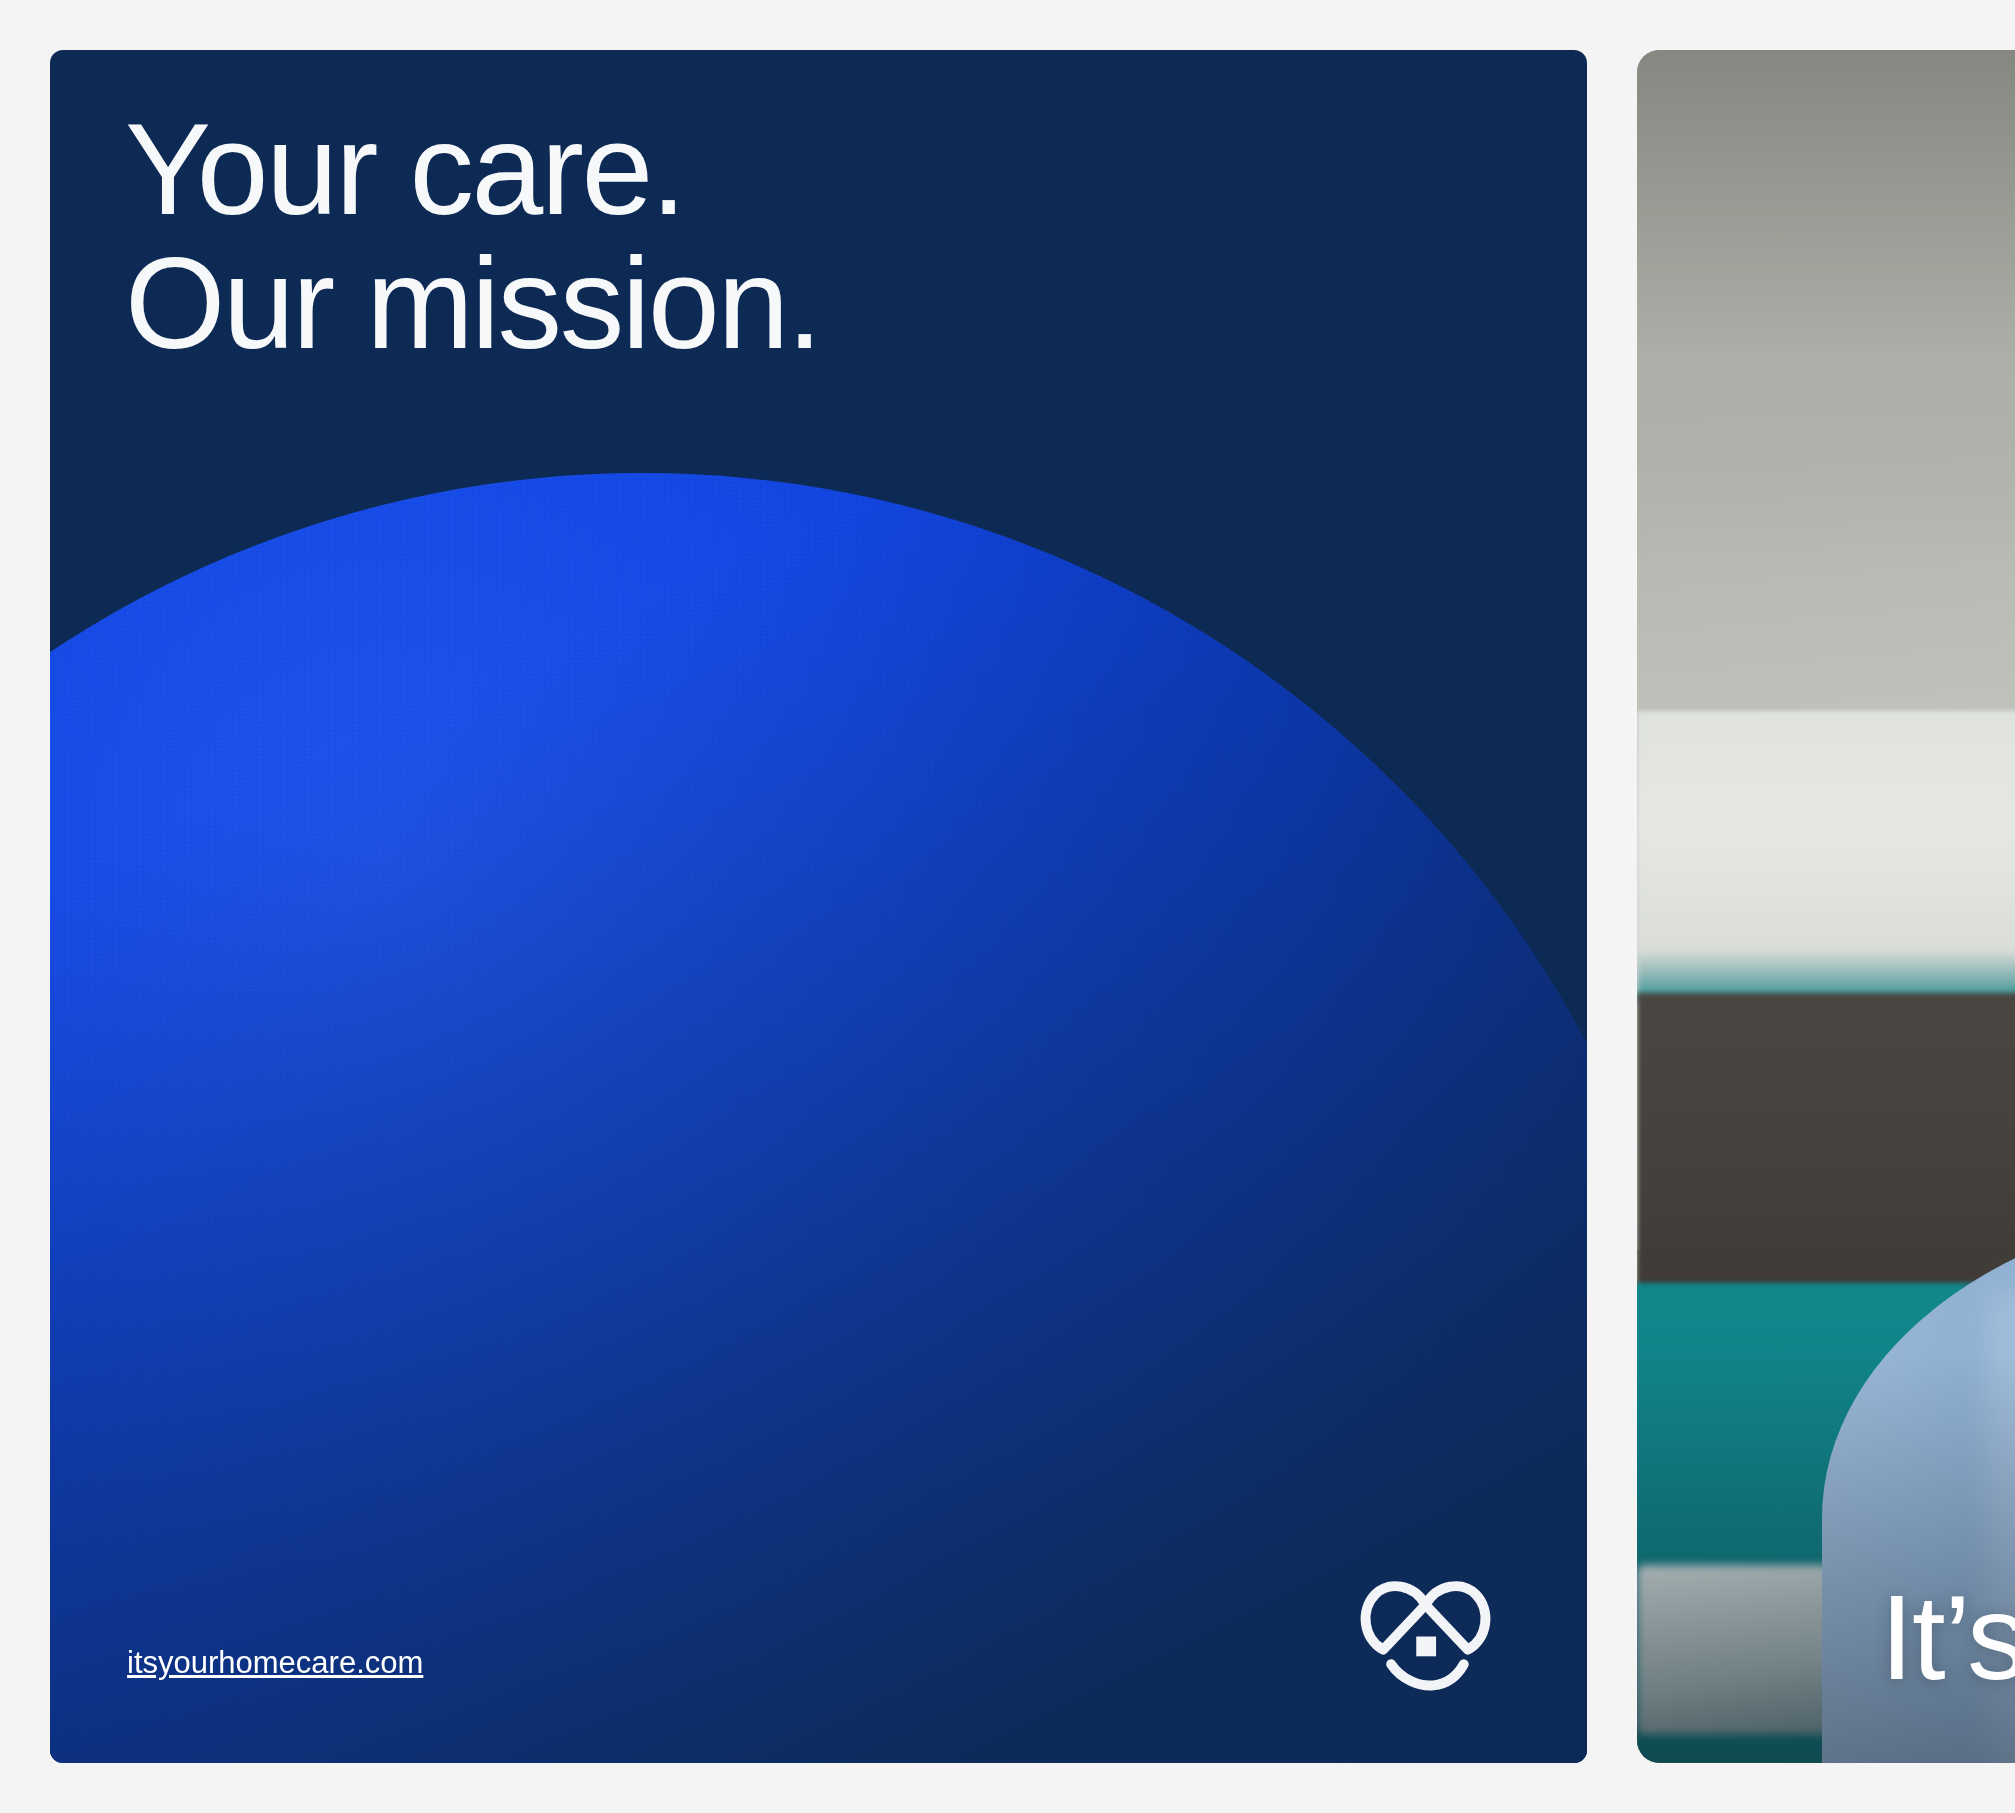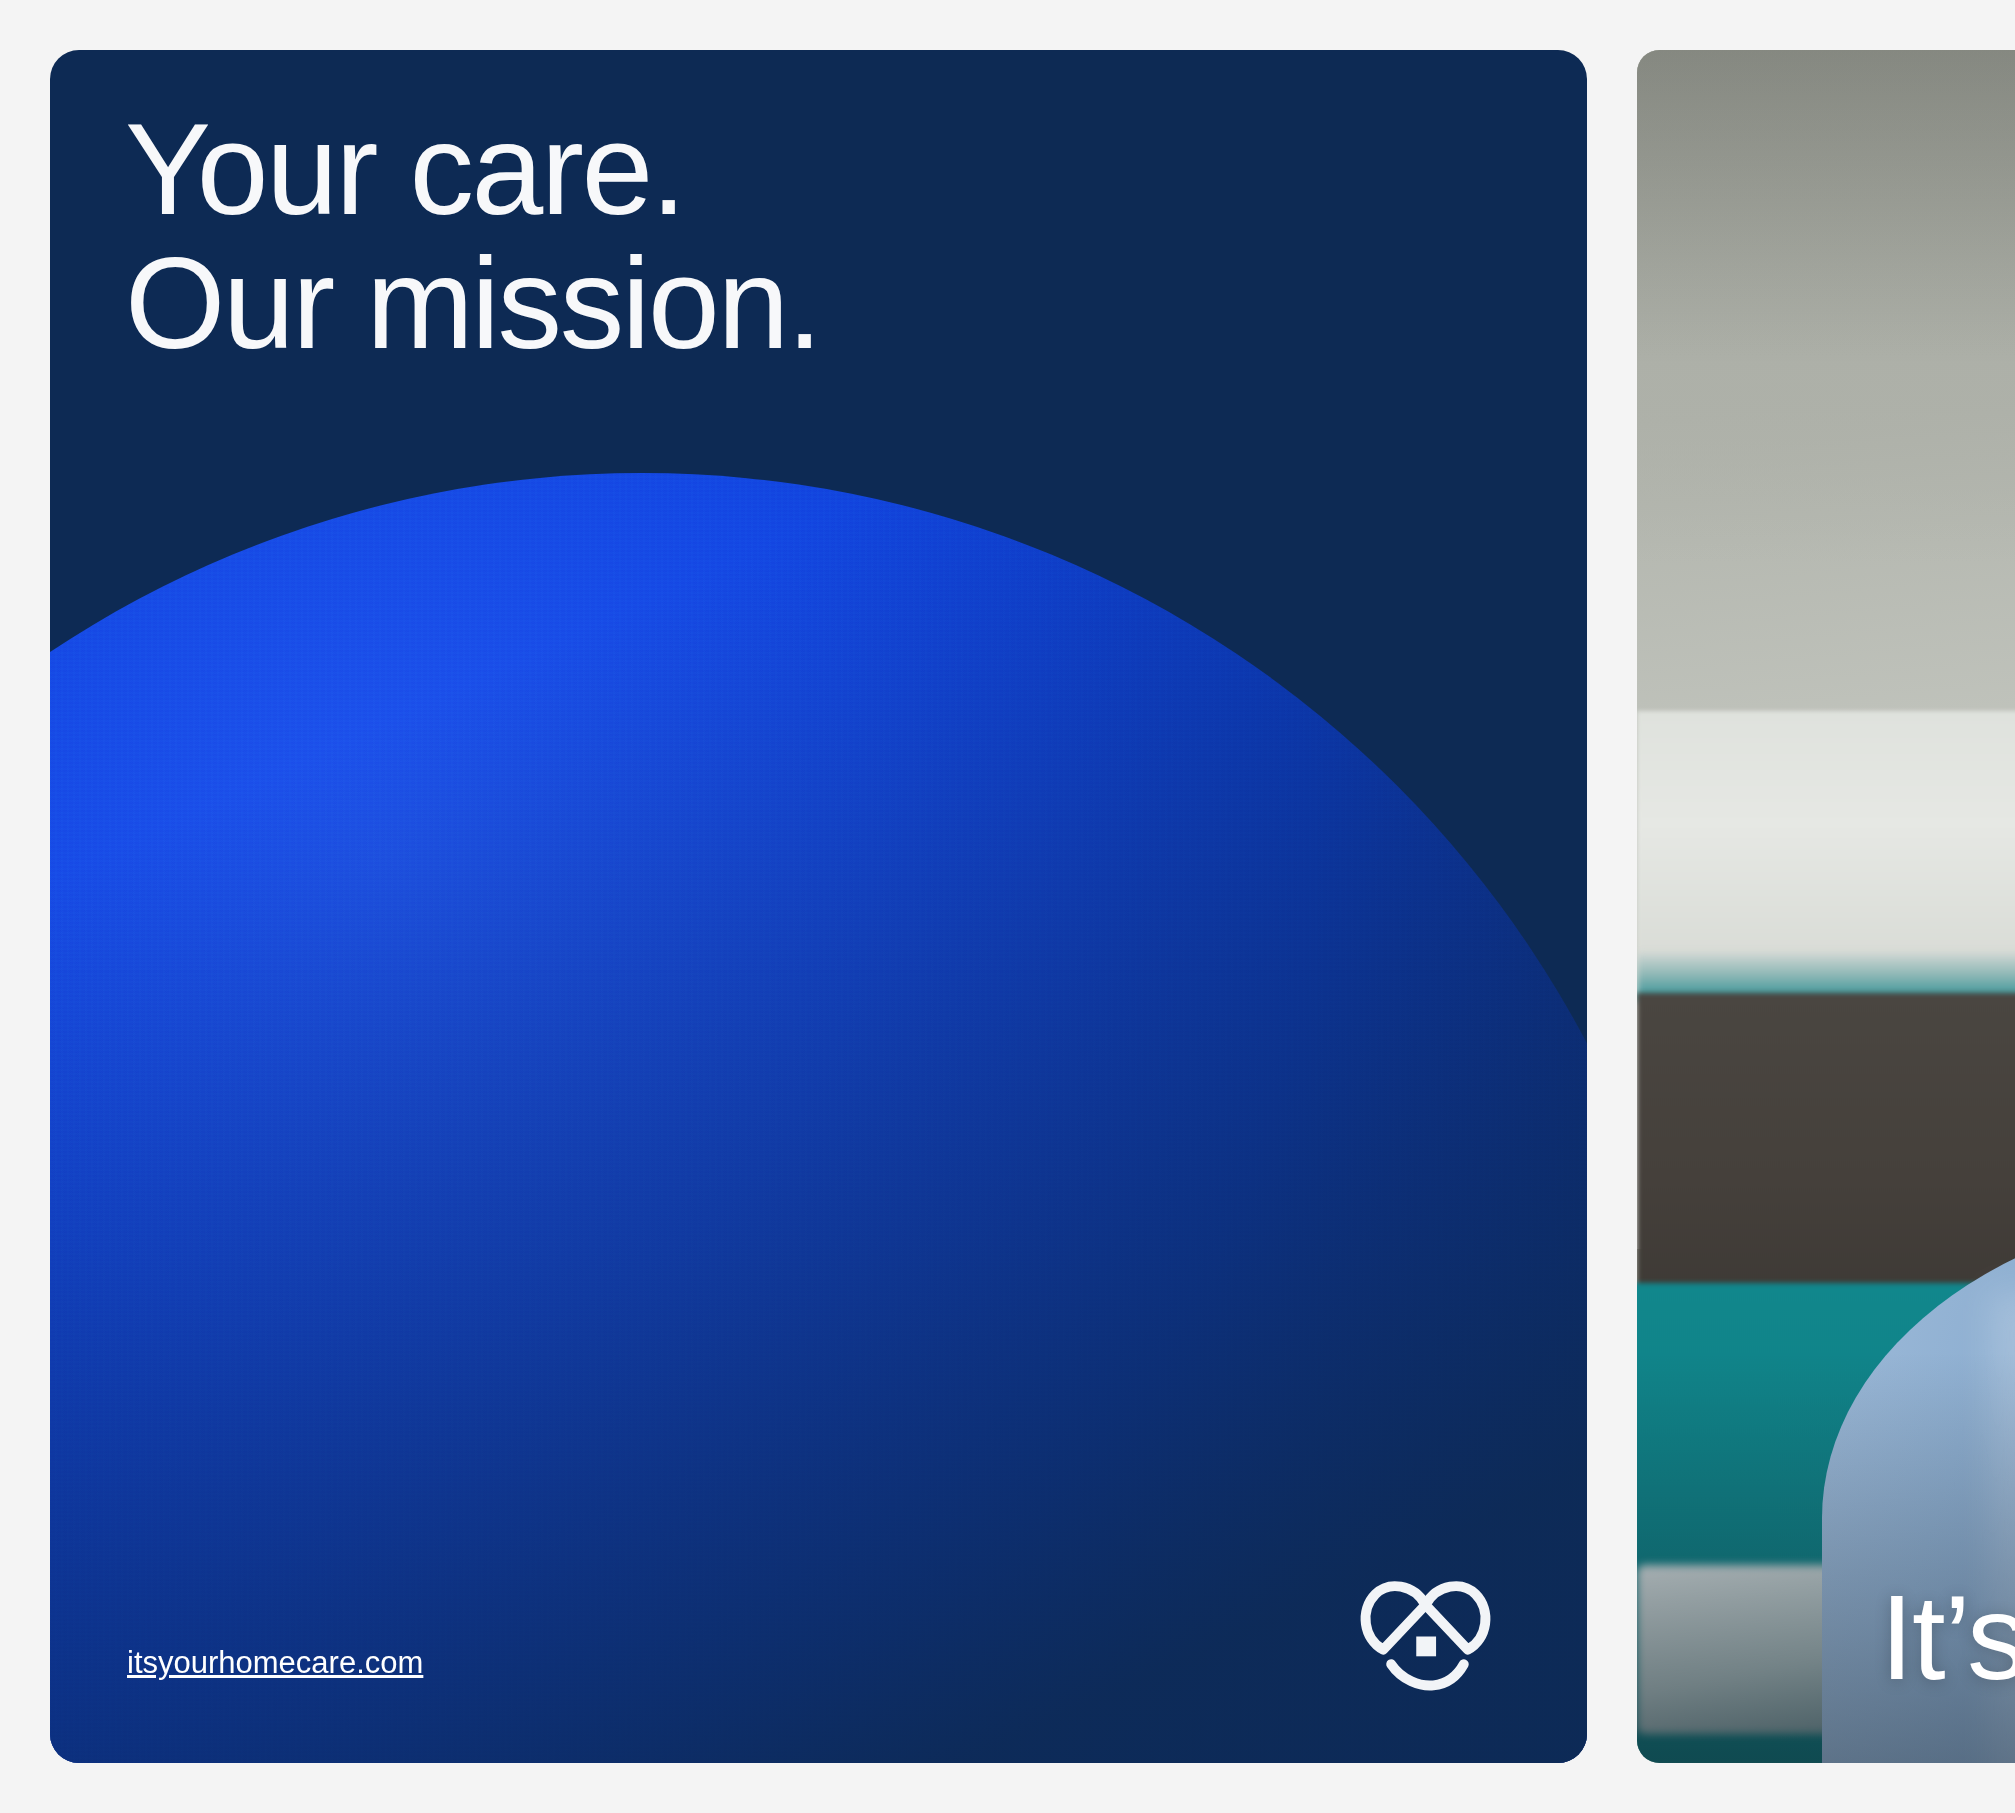--- a/index.html
+++ b/index.html
@@ -19,21 +19,21 @@
     align-items:flex-start;
     padding:50px;
     gap:50px;
   }
 
   
   .panel-left{
     position:relative;
     width:1537px;
     height:1713px;
-    border-radius:29px;
+    border-radius:13px;
     overflow:hidden;
     background:#0d2a54;
     flex:0 0 auto;
   }
 
   
   .blob{
     position:absolute;
     left:-476px;
     top:423px;

